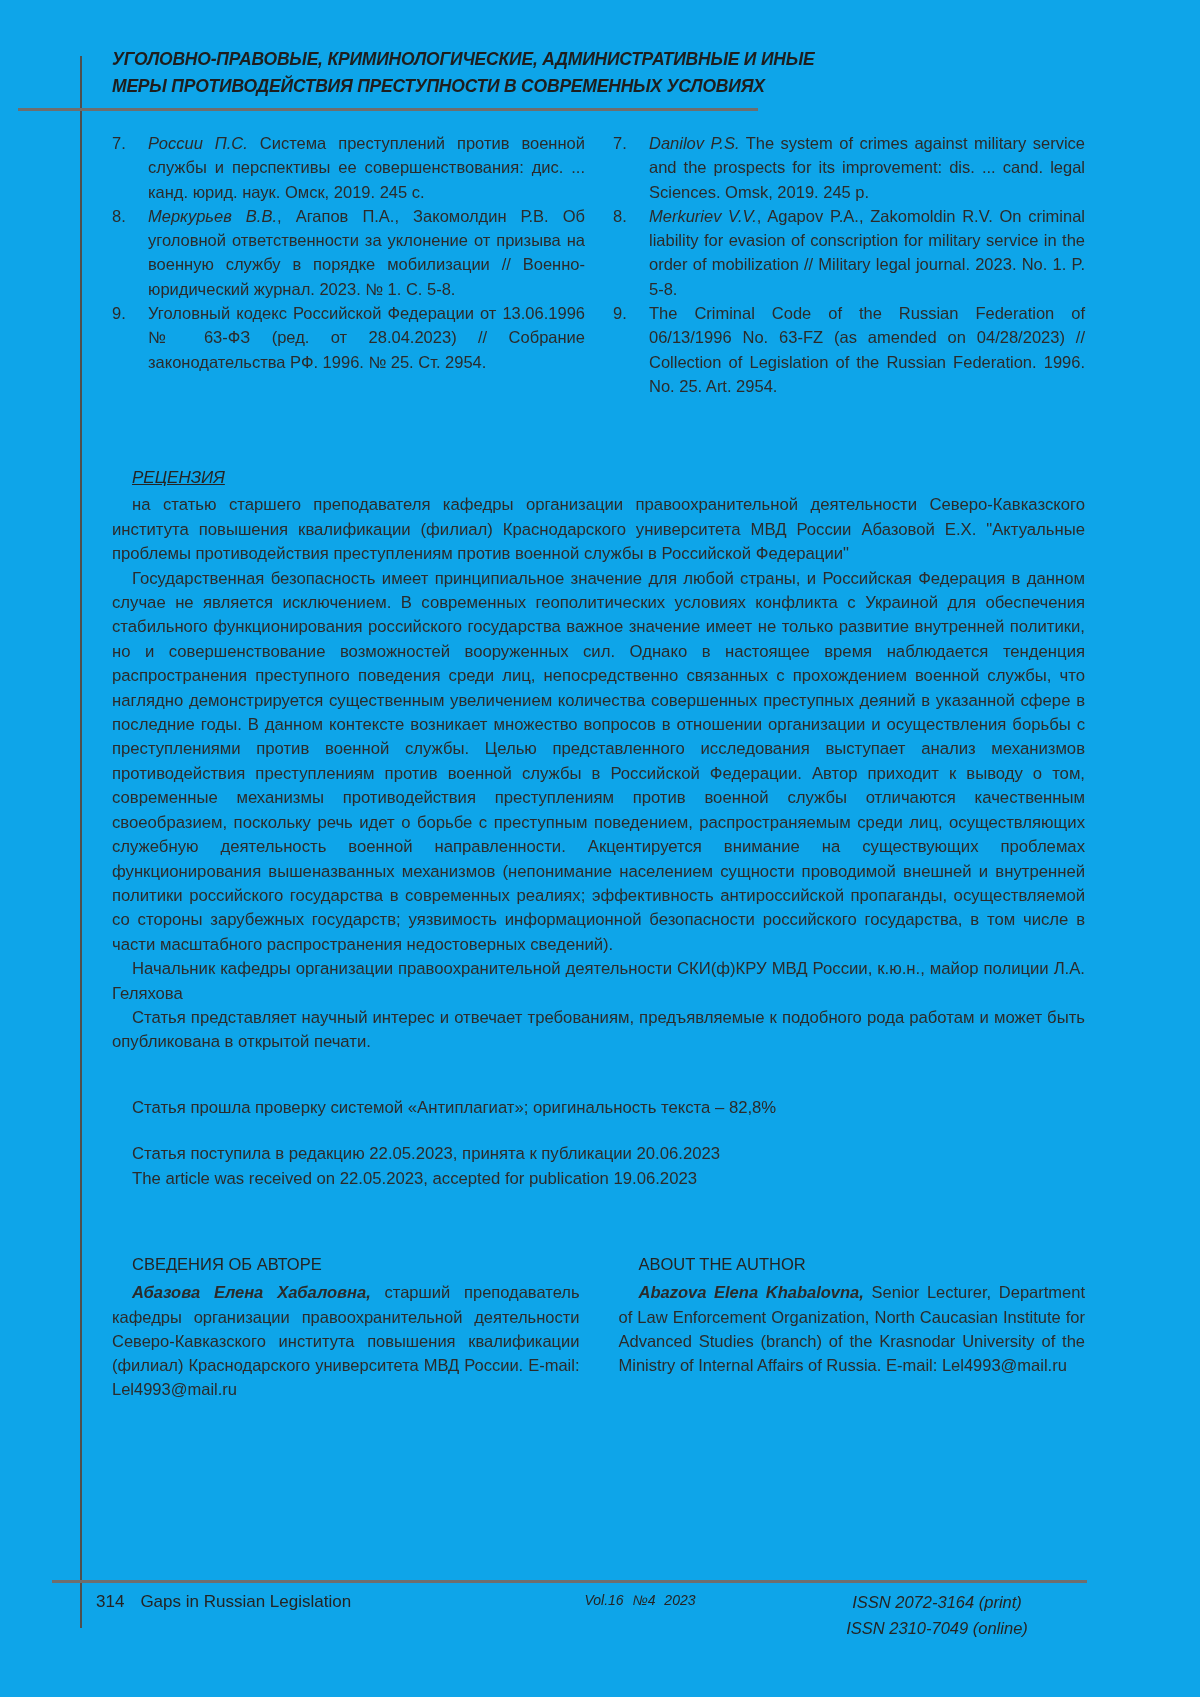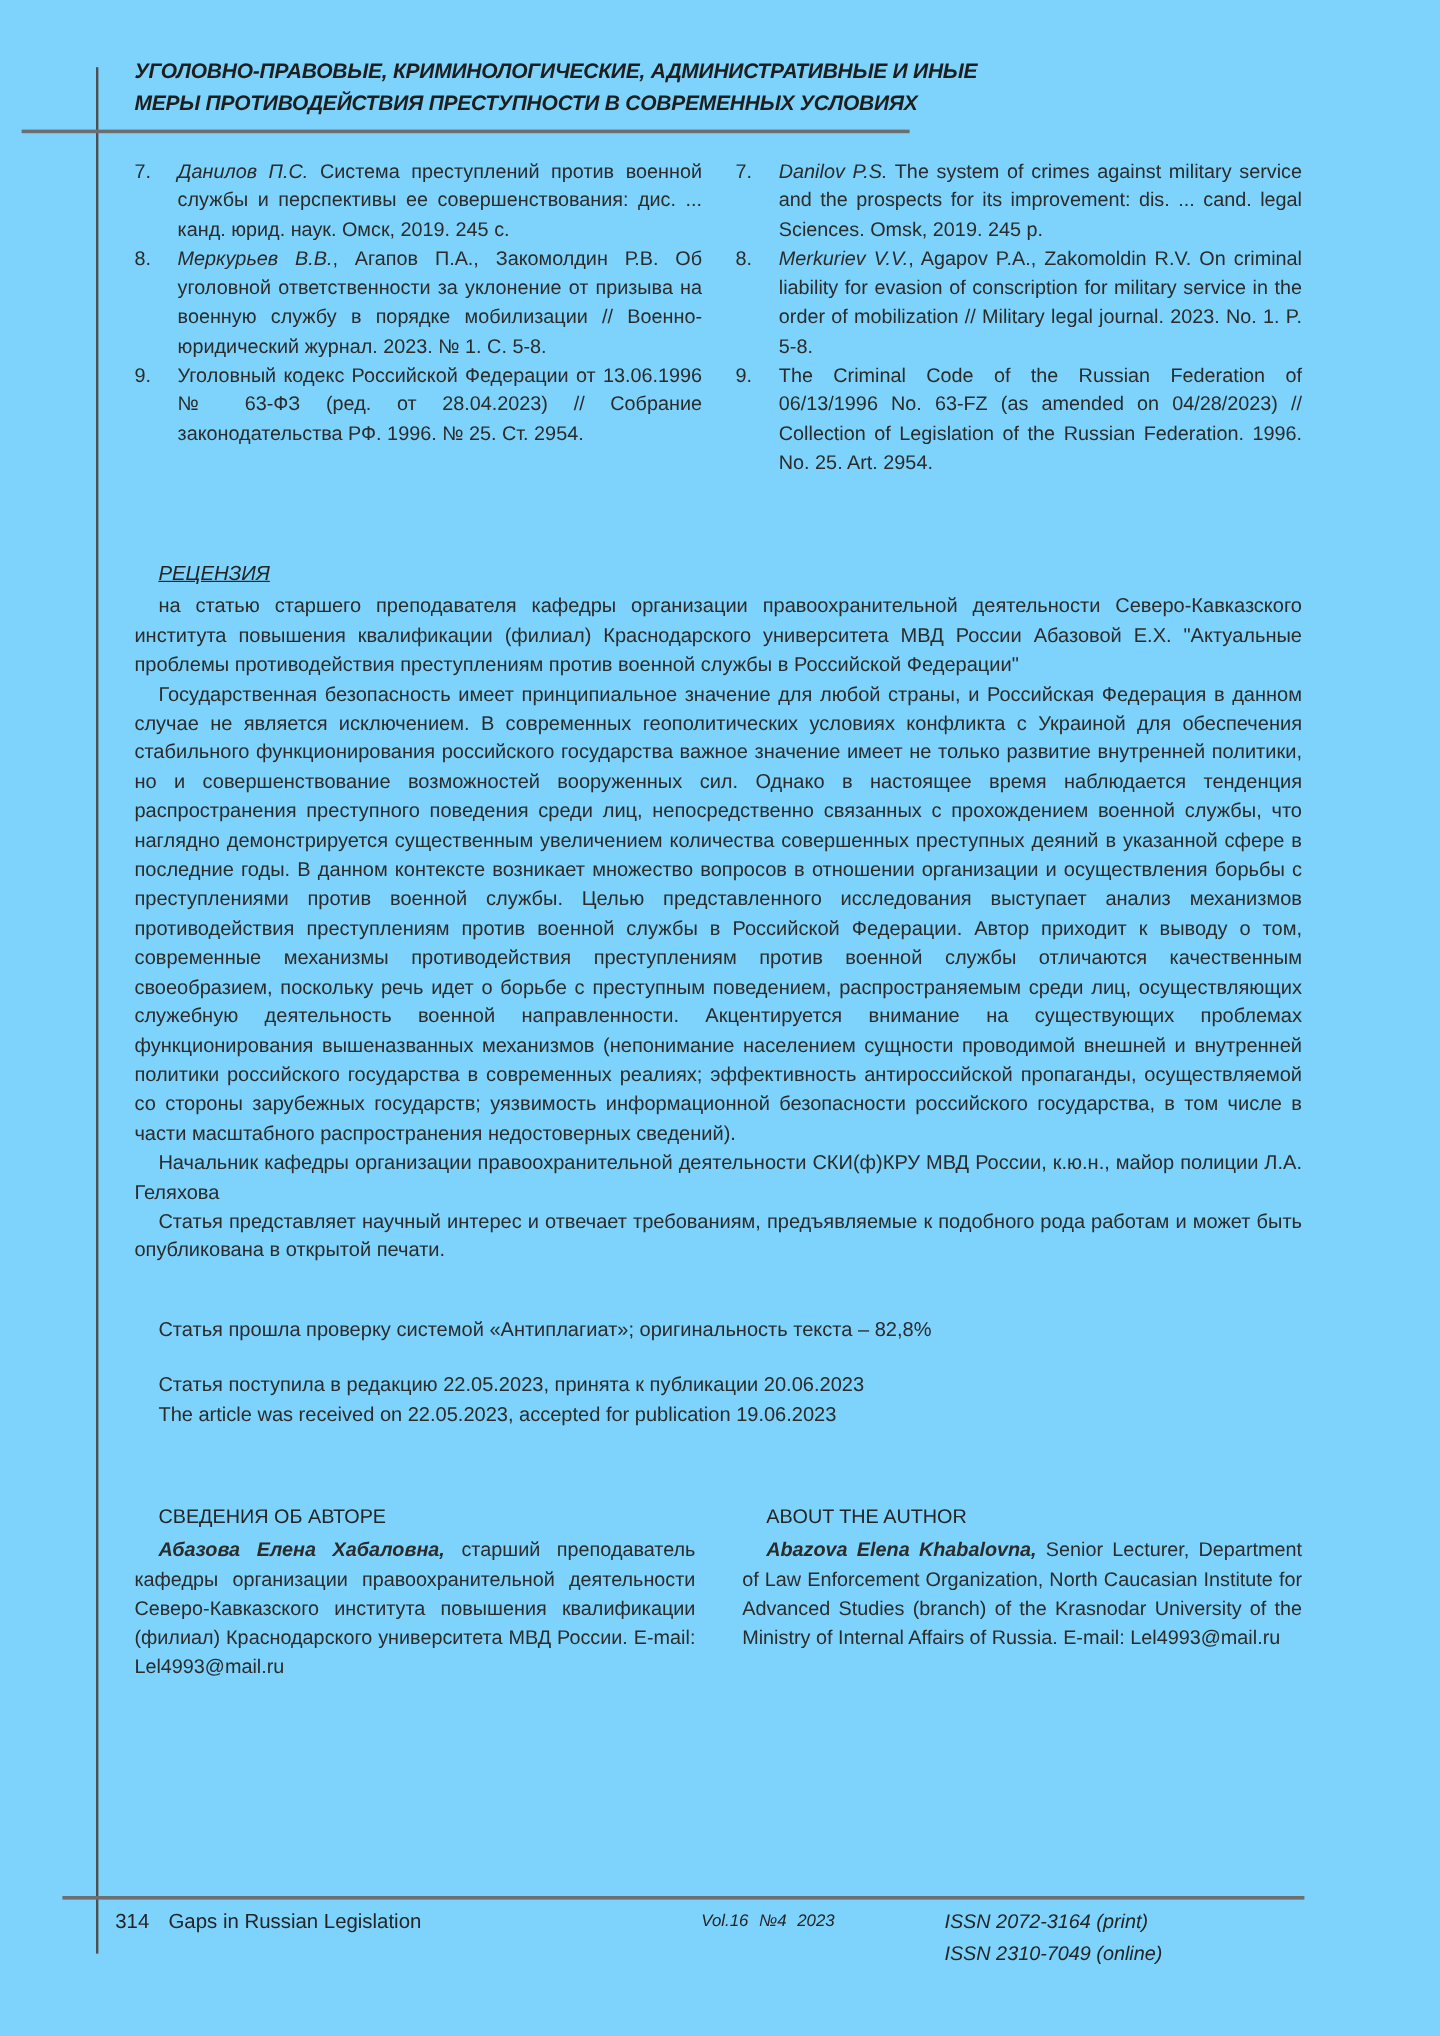--- a/index.html
+++ b/index.html
@@ -1,17 +1,17 @@
 <!DOCTYPE html>
 <html lang="ru"><head>
 <meta charset="utf-8">
 <style>
   html,body { margin:0; padding:0; background:#ffffff; }
   .page {
-    position:relative; width:1200px; height:1697px; background:#7dd3fc;
+    position:relative; width:1200px; height:1697px; background:#0ea5e9;
     font-family:"Liberation Sans", sans-serif; color:#2b2b2b; overflow:hidden;
   }
   .vrule { position:absolute; left:80px; top:56px; width:2px; height:1572px; background:#4f4f4f; }
   .hrule-top { position:absolute; left:18px; top:108px; width:740px; height:3px; background:#6e6e6e; }
   .hrule-bottom { position:absolute; left:52px; top:1580px; width:1035px; height:3px; background:#6e6e6e; }
 
   .header {
     position:absolute; left:112px; top:46px; width:780px;
     font-weight:bold; font-style:italic; font-size:17.5px; line-height:27px;
     letter-spacing:-0.2px; color:#1e1e1e;
@@ -40,41 +40,41 @@
   .about-col { width:473px; }
   .about-col.en-col { width:472px; }
   .about-heading { margin:0 0 4px 0; text-indent:20px; color:#242424; }
   .about-body { margin:0; text-align:justify; text-indent:20px; }
   .au-name { font-weight:bold; font-style:italic; }
 
   .footer-left { position:absolute; left:96px; top:1592px; font-size:17px; display:flex; gap:16px; color:#242424; }
   .footer-journal { }
   .footer-vol { position:absolute; left:480px; top:1592px; width:320px; text-align:center;
                 font-style:italic; font-size:14px; word-spacing:5px; color:#242424; }
-  .footer-issn { position:absolute; left:787px; top:1590px; width:300px; text-align:left;
+  .footer-issn { position:absolute; left:787px; top:1590px; width:300px; text-align:center;
                  font-style:italic; font-size:16.5px; line-height:25.5px; color:#242424; }
 </style>
 </head>
 <body>
 
 <div class="page">
 
   <div class="vrule"></div>
   <div class="hrule-top"></div>
 
   <div class="header">
     <div>УГОЛОВНО-ПРАВОВЫЕ, КРИМИНОЛОГИЧЕСКИЕ, АДМИНИСТРАТИВНЫЕ И ИНЫЕ</div>
     <div>МЕРЫ ПРОТИВОДЕЙСТВИЯ ПРЕСТУПНОСТИ В СОВРЕМЕННЫХ УСЛОВИЯХ</div>
   </div>
 
   <div class="refs">
     <div class="ref-col" lang="ru">
       <div class="ref">
         <span class="ref-num">7.</span>
-        <span class="ref-text"><span class="ref-author">Данилов П.С.</span><span> Система преступлений против военной службы и перспективы ее совершенствования: дис. ... канд. юрид. наук. Омск, 2019. 245 с.</span></span>
+        <span class="ref-text"><span class="ref-author">России П.С.</span><span> Система преступлений против военной службы и перспективы ее совершенствования: дис. ... канд. юрид. наук. Омск, 2019. 245 с.</span></span>
       </div>
       <div class="ref">
         <span class="ref-num">8.</span>
         <span class="ref-text"><span class="ref-author">Меркурьев В.В.</span><span>, Агапов П.А., Закомолдин Р.В. Об уголовной ответственности за уклонение от призыва на военную службу в порядке мобилизации // Военно-юридический журнал. 2023. № 1. С. 5-8.</span></span>
       </div>
       <div class="ref">
         <span class="ref-num">9.</span>
         <span class="ref-text"><span class="ref-author"></span><span>Уголовный кодекс Российской Федерации от 13.06.1996 № 63-ФЗ (ред. от 28.04.2023) // Собрание законодательства РФ. 1996. № 25. Ст. 2954.</span></span>
       </div>
     </div>

